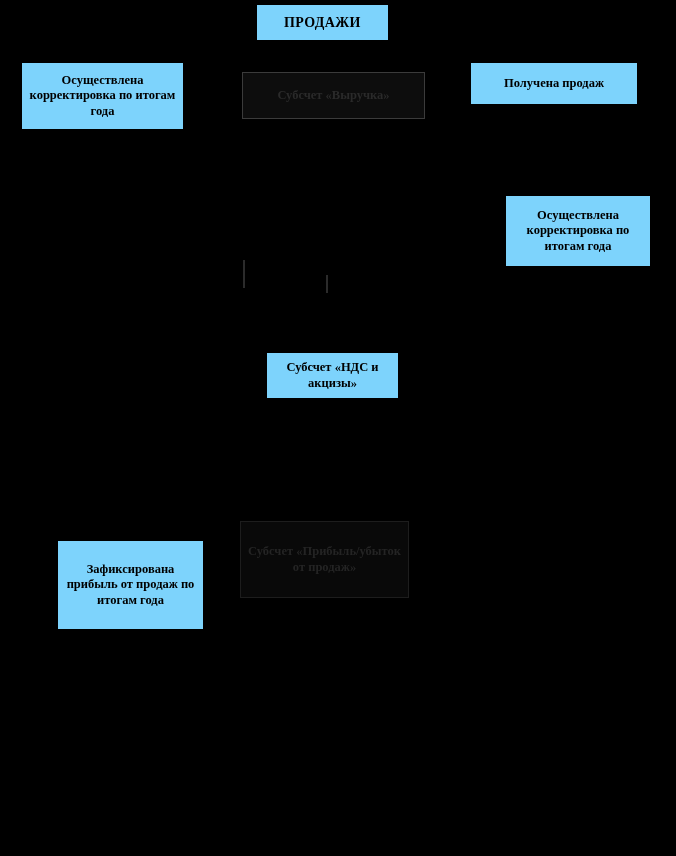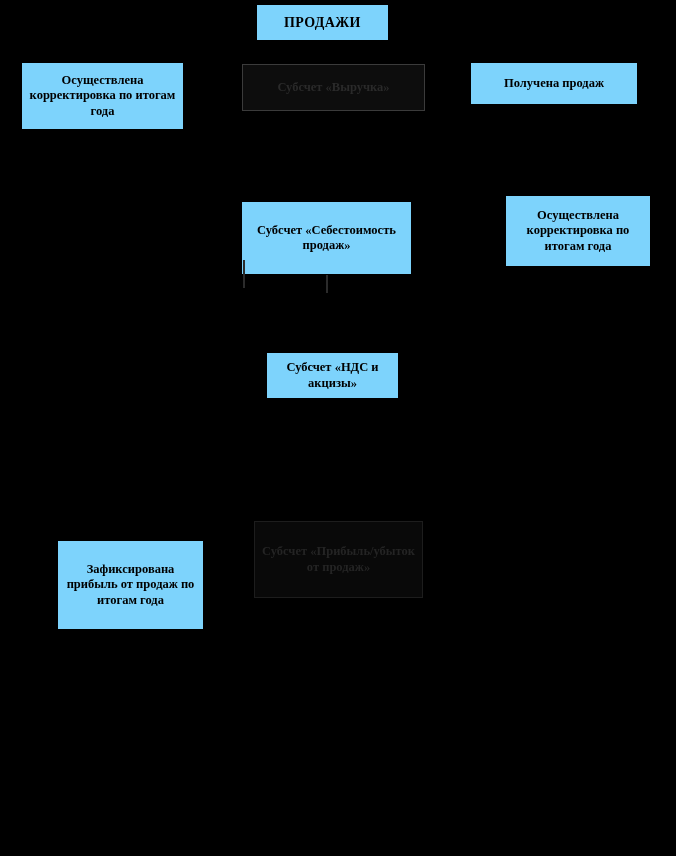--- a/index.html
+++ b/index.html
@@ -31,20 +31,21 @@
     padding: 3px 5px;
   }
   .node.title {
     font-size: 14px;
     letter-spacing: 0.4px;
   }
   .node.dim {
     background: #0d0d0d;
     color: #2a2a2a;
     border: 1px solid #3b3b3b;
+    margin-top: 8px;
   }
   .node.dim2 {
     background: #090909;
     color: #242424;
     border: 1px solid #1d1d1d;
   }
   .connector {
     position: absolute;
     background: #2b2b2b;
   }
@@ -56,27 +57,26 @@
 
   <div class="node title" style="left:256px; top:4px; width:133px; height:37px;">ПРОДАЖИ</div>
 
   <div class="node" style="left:21px; top:62px; width:163px; height:68px;">Осуществлена корректировка по итогам года</div>
 
   <div class="node dim" style="left:242px; top:64px; width:183px; height:47px;">Субсчет «Выручка»</div>
 
   <div class="node" style="left:470px; top:62px; width:168px; height:43px;">Получена продаж</div>
 
 
-  <div class="node" style="left:241px; top:201px; width:171px; height:74px;">Субсчет «Себестоимость продаж»</div>
 
   <div class="node" style="left:505px; top:195px; width:146px; height:72px;">Осуществлена корректировка по итогам года</div>
 
 
   <div class="node" style="left:57px; top:540px; width:147px; height:90px;">Зафиксирована прибыль от продаж по итогам года</div>
 
   <div class="node" style="left:266px; top:352px; width:133px; height:47px;">Субсчет «НДС и акцизы»</div>
 
-  <div class="node dim2" style="left:254px; top:521px; width:169px; height:77px;">Субсчет «Прибыль/убыток от продаж»</div>
+  <div class="node dim2" style="left:240px; top:521px; width:169px; height:77px;">Субсчет «Прибыль/убыток от продаж»</div>
 
   <div class="connector" style="left:243px; top:260px; width:2px; height:28px;"></div>
   <div class="connector" style="left:326px; top:275px; width:2px; height:18px;"></div>
 
 </div>
 
 </body></html>

